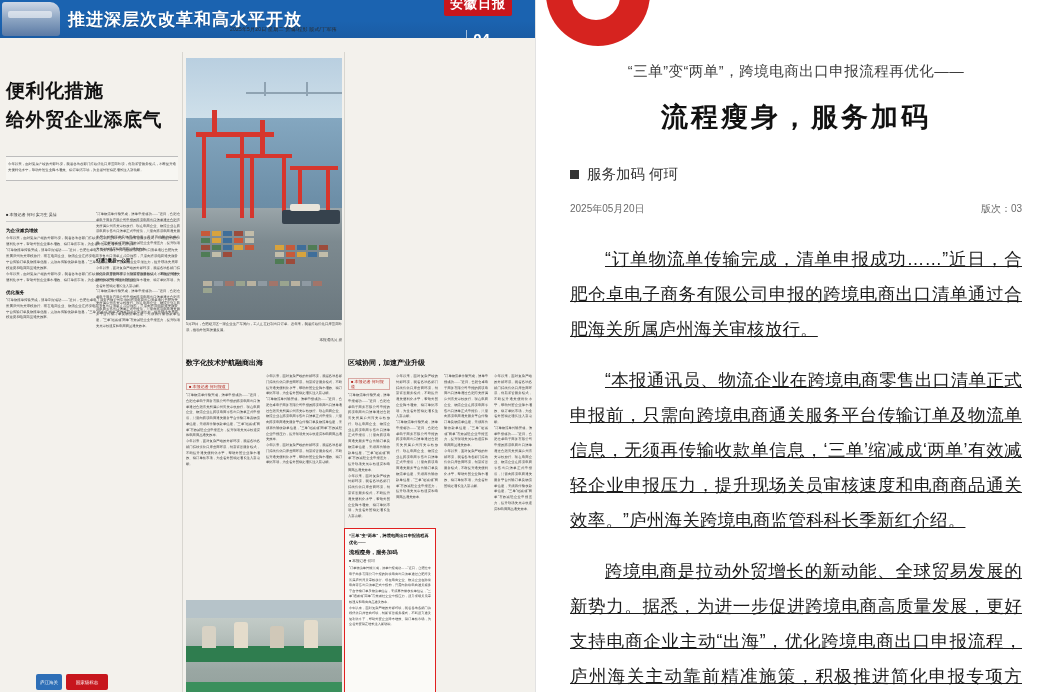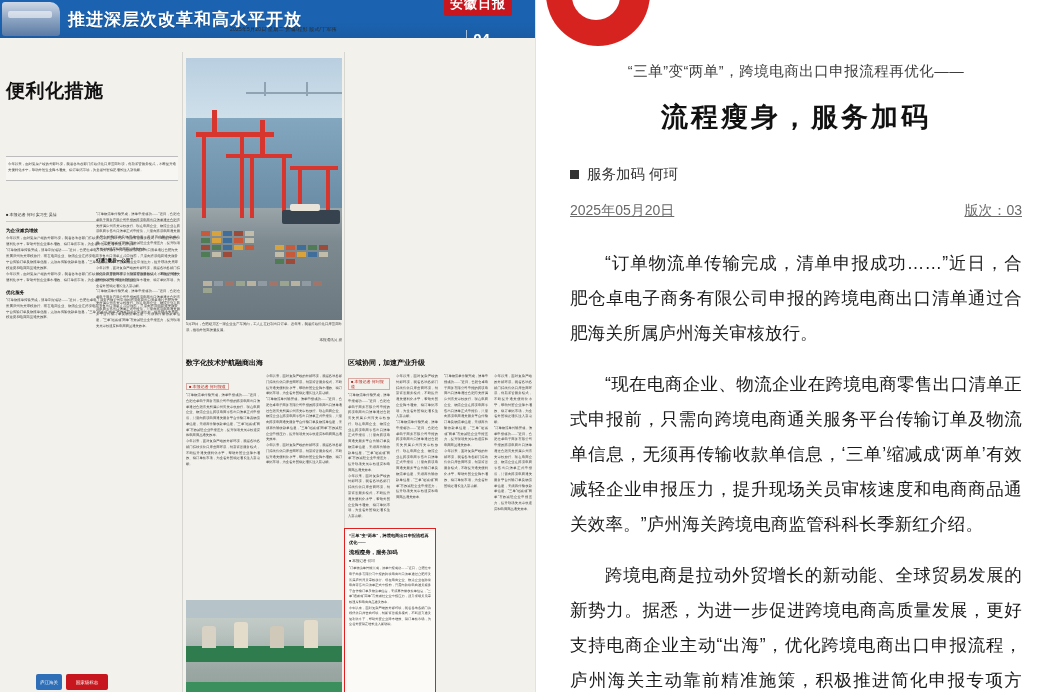--- a/index.html
+++ b/index.html
@@ -240,31 +240,32 @@
     display: flex; align-items: center;
     font-size: 14.5px; color: #333;
   }
   .byline .sq {
     width: 9px; height: 9px; background: #333; margin-right: 8px;
     display: inline-block;
   }
   .metarow {
     margin-top: 18px;
     display: flex; align-items: center; justify-content: space-between;
-    font-size: 14px; color: #6a6a6a; text-decoration: underline;
+    font-size: 10px; color: #6a6a6a;
   }
   .article { margin-top: 26px; }
   .article p {
     margin: 0 0 16px 0;
     font-size: 17.5px;
     line-height: 2.0;
     color: #1b1b1b;
     text-align: justify;
     text-indent: 2em;
     letter-spacing: .2px;
+    text-decoration: underline;
   }
 </style>
 </head>
 <body>
 
 <div id="root">
 
   <div class="paper">
 
     <div class="masthead">
@@ -278,20 +279,21 @@
     </div>
     <div class="mh-date">2025年5月20日 星期二 责编/程彭 版式/丁军伟</div>
 
     <div class="page-body">
 
       <div class="vsep" style="left:182px;"></div>
       <div class="vsep" style="left:344px;"></div>
 
       <div class="headline">
         <div class="h1">便利化措施</div>
+        <div class="h1">给外贸企业添底气</div>
       </div>
 
       <div class="lead-box">
         <div class="tiny">今年以来，面对复杂严峻的外部环境，我省各地各部门持续优化口岸营商环境，创新监管服务模式，不断提升通关便利化水平，帮助外贸企业降本增效、稳订单拓市场，为全省外贸稳定增长注入新动能。</div>
       </div>
 
       <div style="position:absolute;left:6px;top:160px;width:172px;">
         <div style="font-size:4px;color:#333;">■ 本报记者 何珂 实习生 吴倩</div>
         <div class="rule"></div>
         <div class="col-head small">为企业减负增效</div>
@@ -451,18 +453,18 @@
       <span>服务加码 何珂</span>
     </div>
 
     <div class="metarow">
       <span>2025年05月20日</span>
       <span>版次：03</span>
     </div>
 
     <div class="article">
       <p>“订单物流单传输完成，清单申报成功……”近日，合肥仓卓电子商务有限公司申报的跨境电商出口清单通过合肥海关所属庐州海关审核放行。</p>
-      <p>“现在电商企业、物流企业在跨境电商零售出口清单正式申报前，只需向跨境电商通关服务平台传输订单及物流单信息，无须再传输收款单信息，‘三单’缩减成‘两单’有效减轻企业申报压力，提升现场关员审核速度和电商商品通关效率。”庐州海关跨境电商监管科科长季新红介绍。</p>
+      <p>“本报通讯员、物流企业在跨境电商零售出口清单正式申报前，只需向跨境电商通关服务平台传输订单及物流单信息，无须再传输收款单信息，‘三单’缩减成‘两单’有效减轻企业申报压力，提升现场关员审核速度和电商商品通关效率。”庐州海关跨境电商监管科科长季新红介绍。</p>
       <p>跨境电商是拉动外贸增长的新动能、全球贸易发展的新势力。据悉，为进一步促进跨境电商高质量发展，更好支持电商企业主动“出海”，优化跨境电商出口申报流程，庐州海关主动靠前精准施策，积极推进简化申报专项方案，上门开展便利措施宣讲，现场答疑解惑；“一对一”帮扶企业进行系统登录、资料上传、数据申报等操作，纾解业务办理中的难点堵点，提供“一站</p>
     </div>
   </div>
 
 </div>
 
 </body></html>

